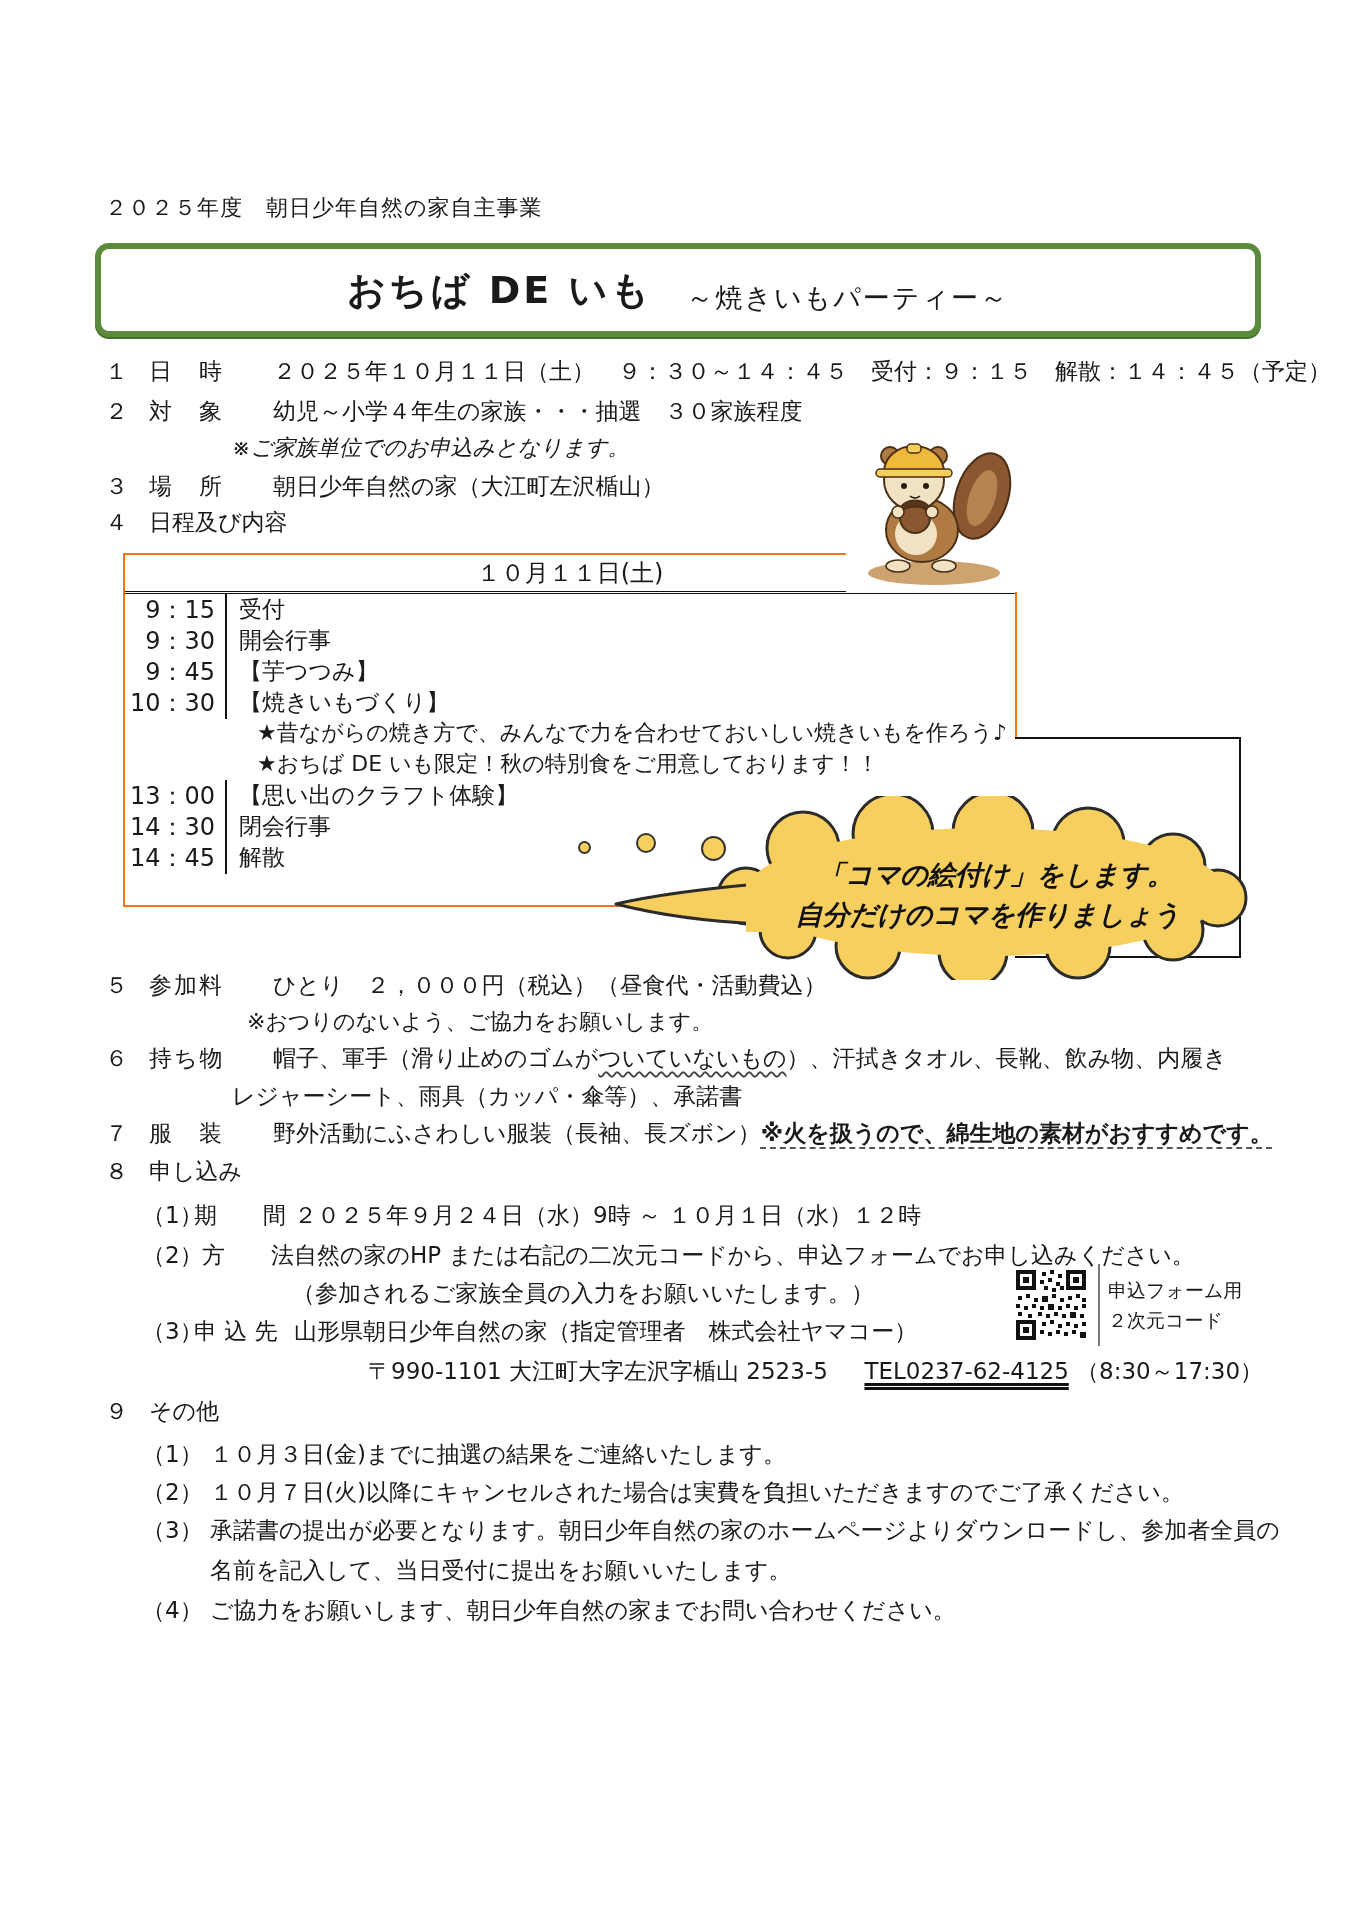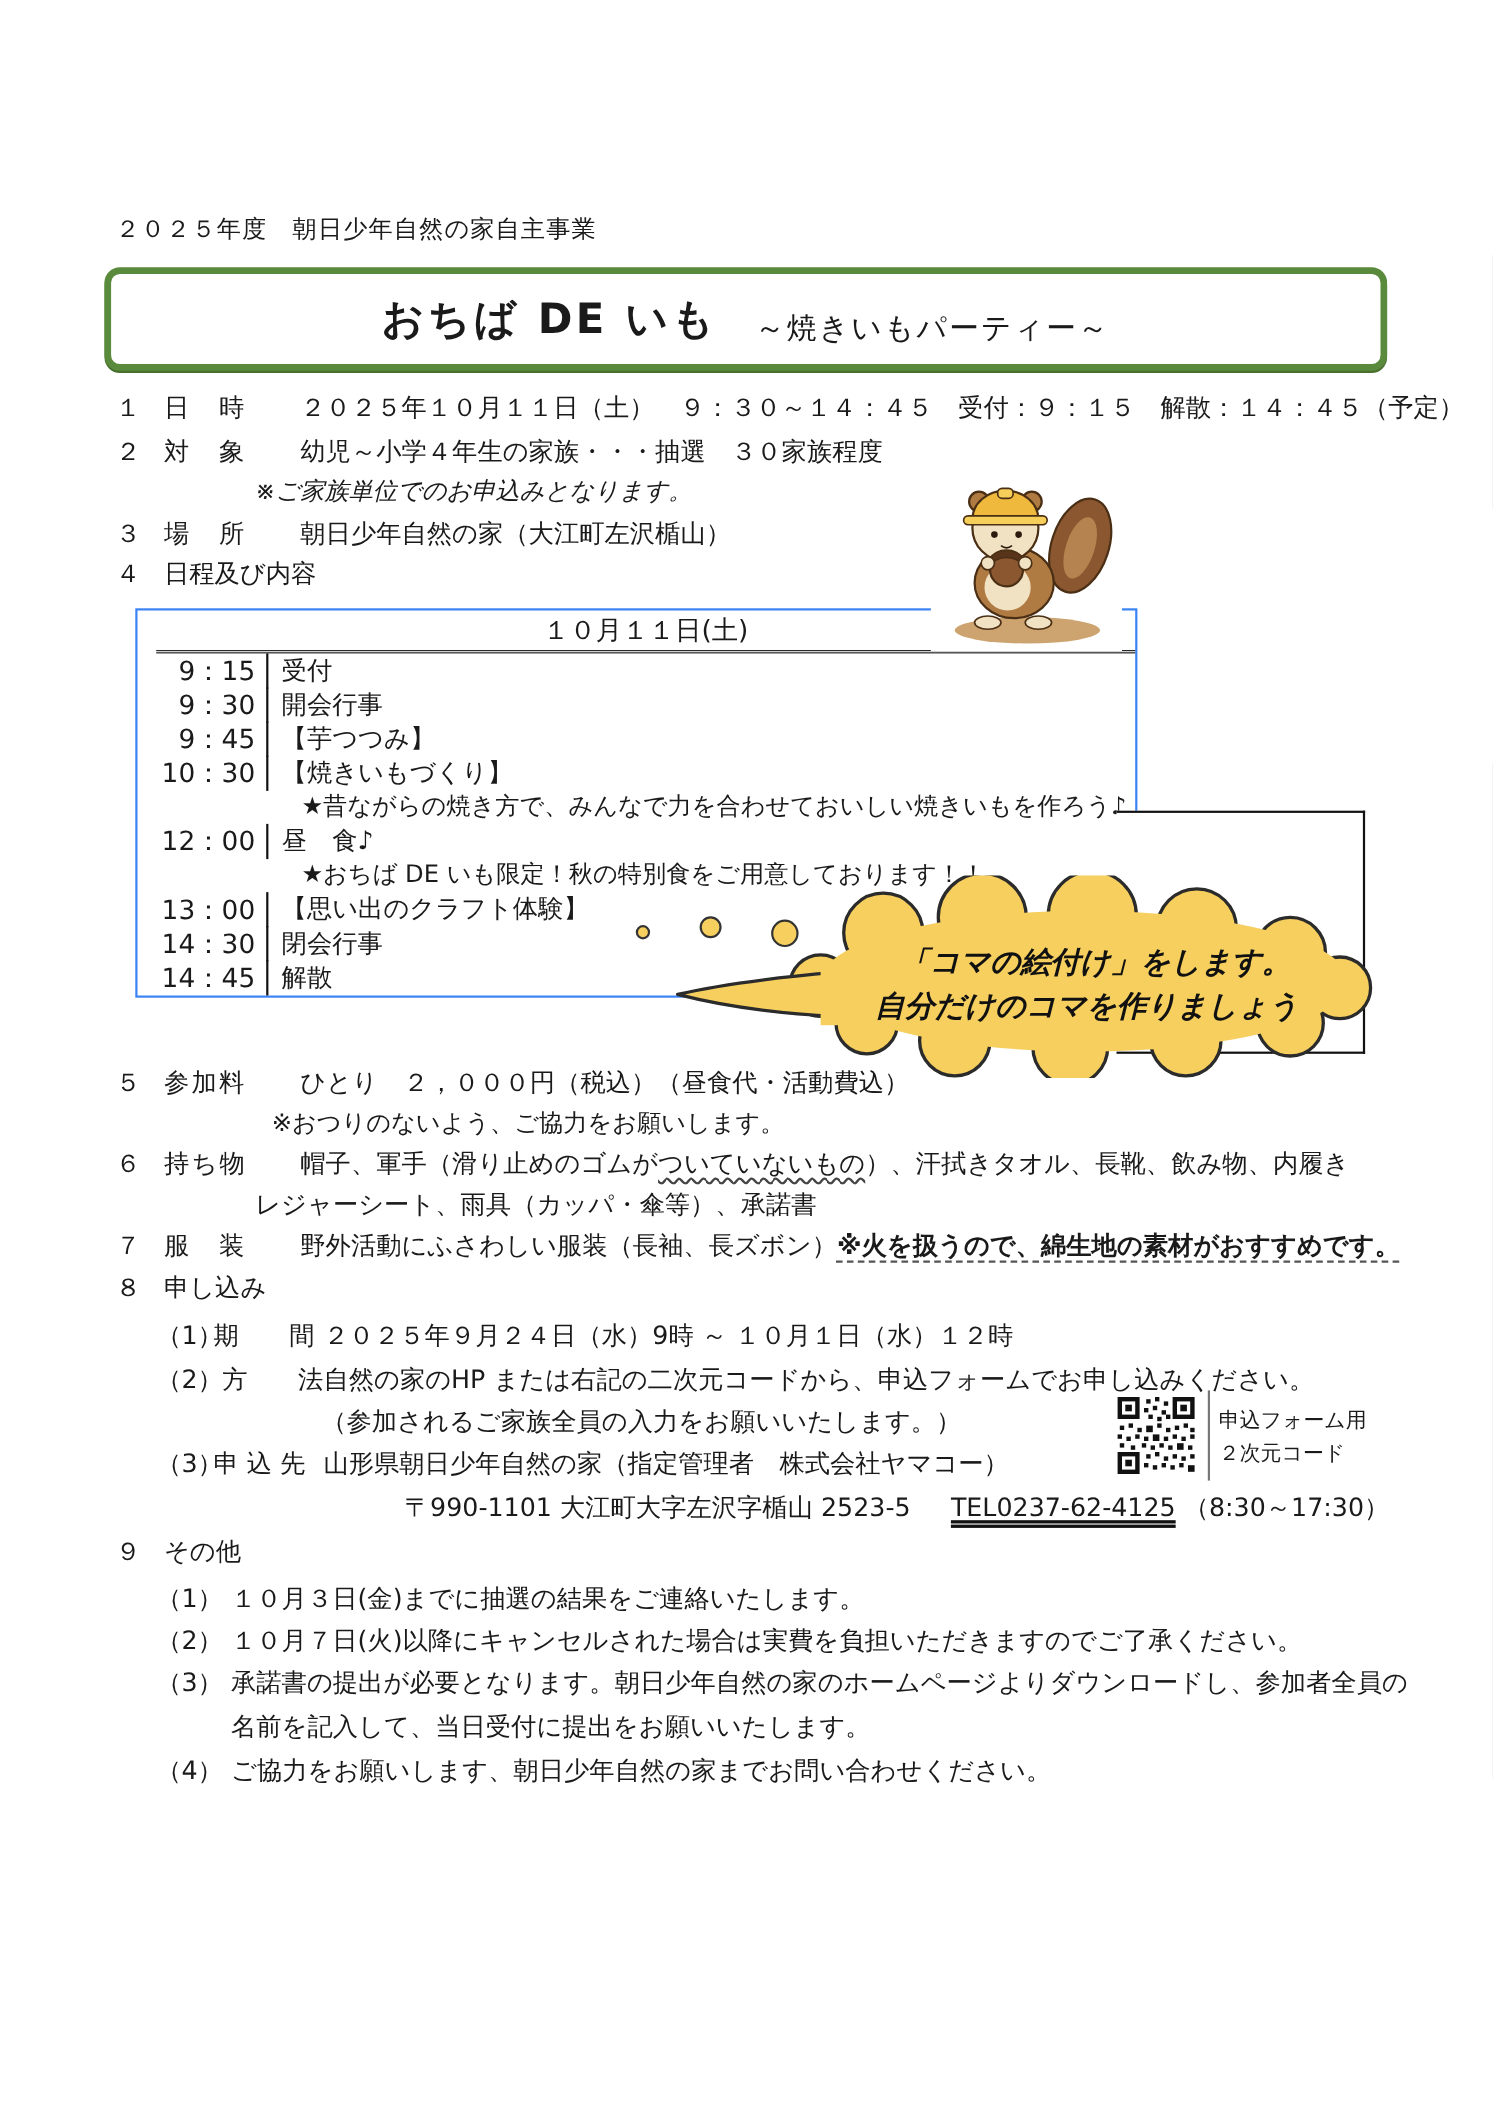--- a/index.html
+++ b/index.html
@@ -12,21 +12,21 @@
   .sublbl{display:inline-block;width:100px;}
   .small-note{font-size:22px;}
   .top-line{position:absolute;left:105px;top:193px;font-size:22px;letter-spacing:1px;}
   .title-box{position:absolute;left:95px;top:243px;width:1154px;height:82px;
              border:6px solid #5a8b3d;border-radius:14px;background:#fff;
              display:flex;align-items:center;justify-content:center;gap:34px;
              box-shadow:0 2px 0 #49702f;}
   .title-main{font-size:38px;font-weight:bold;letter-spacing:3px;}
   .title-sub{font-size:27px;font-weight:normal;letter-spacing:2px;margin-top:16px;}
   
-  .sched{position:absolute;left:123px;top:553px;width:890px;height:350px;border:2px solid #3b82f6;z-index:1;background:#fff;padding-left:17px;}
+  .sched{position:absolute;left:123px;top:553px;width:890px;height:350px;border:2px solid #f97316;z-index:1;background:#fff;}
   .sched-header{height:36px;display:flex;align-items:center;justify-content:center;
                 font-size:24px;border-bottom:3px double #111;}
   .t-row{height:31px;display:flex;align-items:flex-start;}
   .t-time{width:102px;border-right:2px solid #111;font-size:24px;
           display:flex;align-items:center;justify-content:flex-end;padding-right:10px;box-sizing:border-box;}
   .t-act{display:flex;align-items:center;padding-left:12px;font-size:23px;}
   .t-note .t-act{font-size:22px;padding-left:30px;}
   
   .rect-frame{position:absolute;left:1015px;top:737px;width:226px;height:221px;
               border:2px solid #111;border-left:none;background:#fff;z-index:2;box-sizing:border-box;}
@@ -86,24 +86,20 @@
         <div class="t-time">9：45</div>
         <div class="t-act">【芋つつみ】</div>
       </div>
     <div class="t-row">
         <div class="t-time">10：30</div>
         <div class="t-act">【焼きいもづくり】</div>
       </div>
     <div class="t-row t-note">
         <div class="t-time"></div>
         <div class="t-act">★昔ながらの焼き方で、みんなで力を合わせておいしい焼きいもを作ろう♪</div>
-      </div>
-    <div class="t-row">
-        <div class="t-time">12：00</div>
-        <div class="t-act">昼　食♪</div>
       </div>
     <div class="t-row t-note">
         <div class="t-time"></div>
         <div class="t-act">★おちば DE いも限定！秋の特別食をご用意しております！！</div>
       </div>
     <div class="t-row">
         <div class="t-time">13：00</div>
         <div class="t-act">【思い出のクラフト体験】</div>
       </div>
     <div class="t-row">

